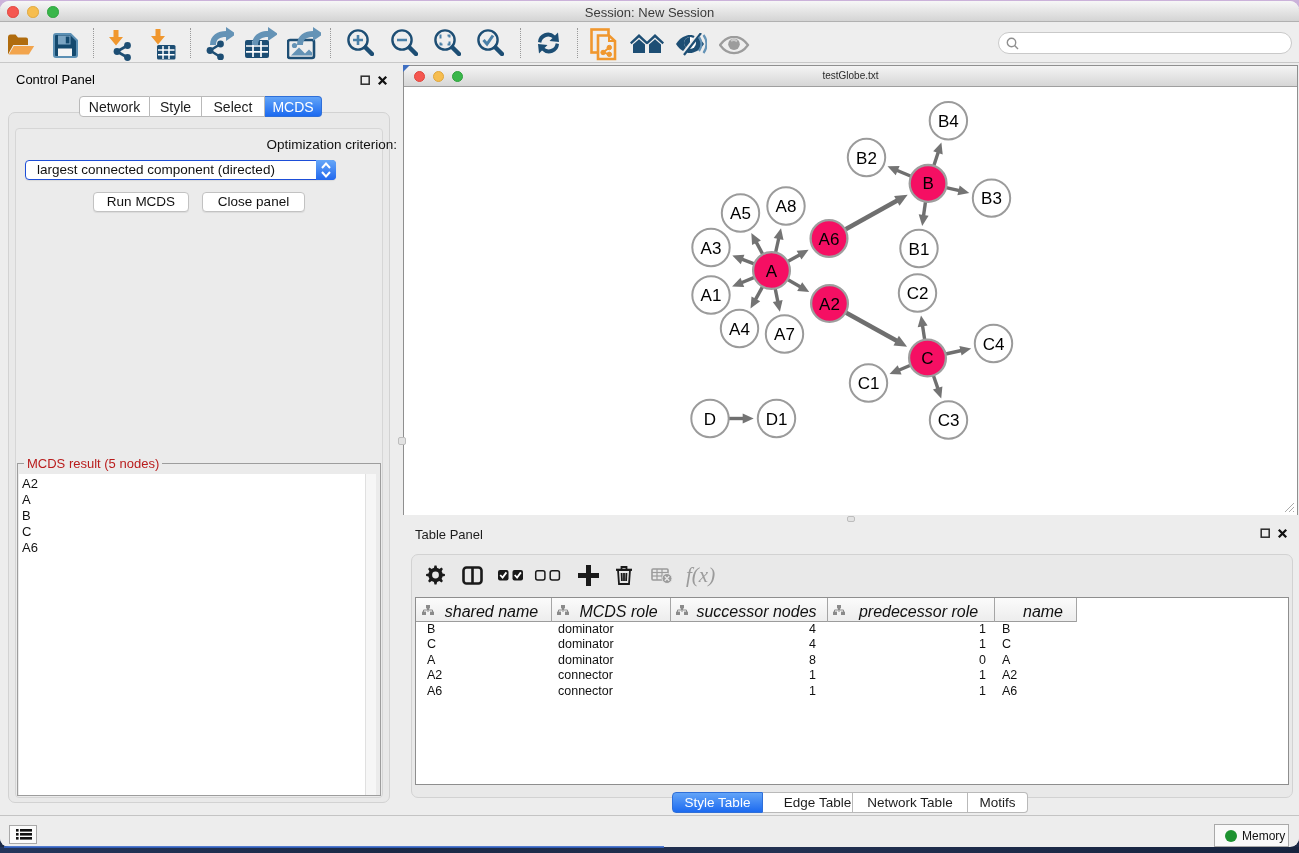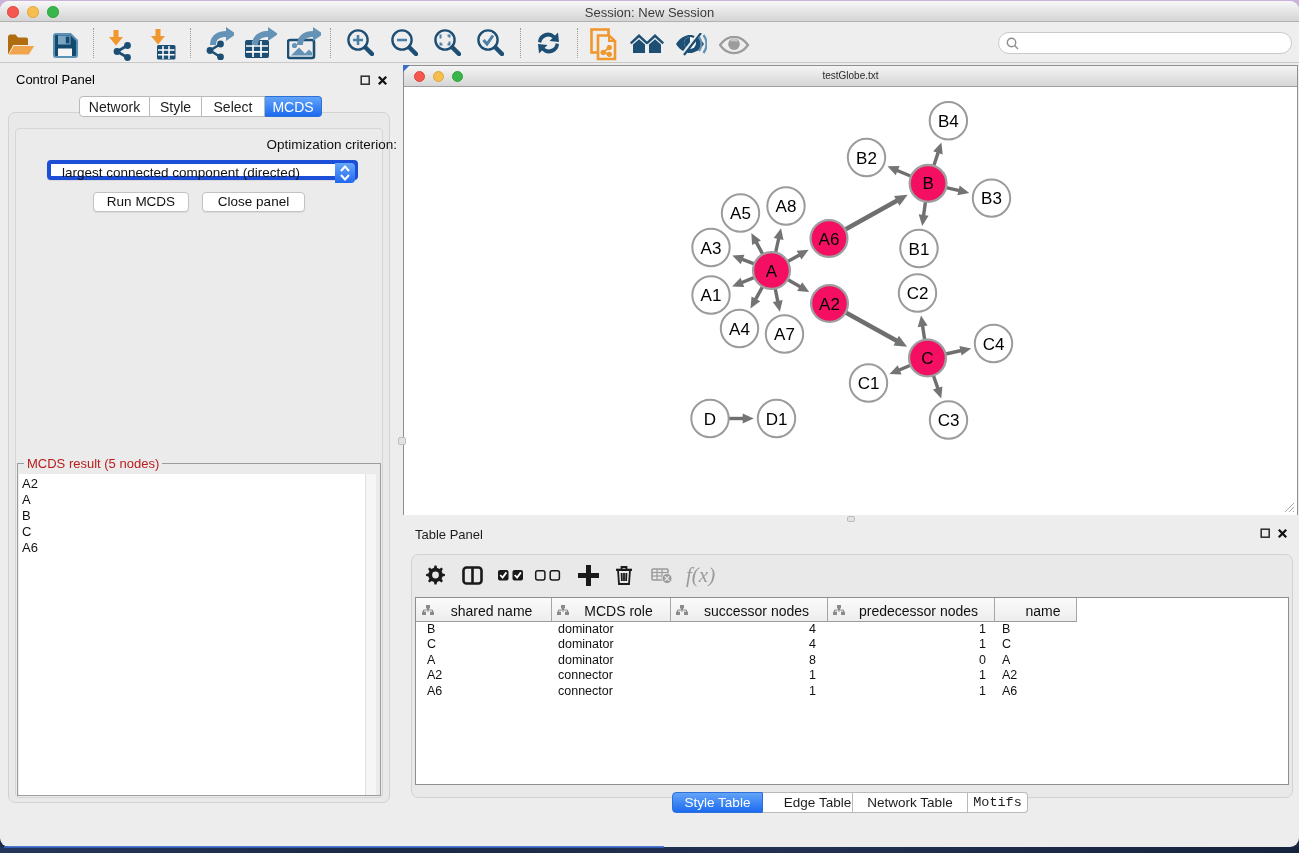--- a/index.html
+++ b/index.html
@@ -20,42 +20,42 @@
   #cpTitle { left:16px; top:8px; font-size:13px; color:#000000; }
   .panelIco { top:11px; }
   #cpPanel { left:8px; top:48px; width:382px; height:691px; background:#e9e9e9; border:1px solid #d2d2d2; border-radius:7px; }
   #cpInner { left:15px; top:64px; width:368px; height:670px; background:#ebebeb; border:1px solid #d6d6d6; border-radius:4px; }
   .tabrow { top:32px; height:21px; display:flex; font-size:14px; }
   .tab { background:#fff; border:1px solid #b9b9b9; border-left:none; color:#1c1c1c; text-align:center; line-height:20px; }
   .tab.first { border-left:1px solid #b9b9b9; border-radius:4px 0 0 4px; }
   .tab.last { border-radius:0 4px 4px 0; }
   .tab.sel { background:linear-gradient(#62a4f8,#1c6af0); color:#fff; border-color:#2f6fd8; }
   #optLabel { left:0; top:73px; width:397px; text-align:right; font-size:13.5px; color:#111; }
-  #combo { left:47px; top:96px; width:311px; height:20px; background:#fff; border:4px solid #1d4ed8; border-radius:4px; font-size:13.5px; color:#111; line-height:18px; padding-left:11px; box-shadow:0 1px 1px rgba(0,0,0,.08); }
+  #combo { left:25px; top:96px; width:311px; height:20px; background:#fff; border:1px solid #1d4ed8; border-radius:4px; font-size:13.5px; color:#111; line-height:18px; padding-left:11px; box-shadow:0 1px 1px rgba(0,0,0,.08); }
   #comboBtn { right:-1px; top:-1px; width:20px; height:20px; background:linear-gradient(#66a7f8,#2268ee); border-radius:0 4px 4px 0; }
   .btn { top:128px; height:20px; background:#fff; border:1px solid #c2c2c2; border-radius:4px; font-size:13.5px; color:#111; text-align:center; line-height:18px; box-shadow:0 1px 1px rgba(0,0,0,.07); }
   #fieldset { left:17px; top:399px; width:364px; height:333px; border:1px solid #9d9d9d; }
   #fsLabel { left:6px; top:-8px; background:#ebebeb; padding:0 3px; font-size:13px; color:#b91c1c; }
   #fsList { left:1px; top:10px; width:347px; height:321px; background:#fff; font-size:13px; color:#111; line-height:16px; padding:2px 0 0 3px; }
   #fsScroll { right:4px; top:10px; width:11px; height:321px; background:#f6f6f6; border-left:1px solid #e0e0e0; }
 
   
   .grab { background:#e2e2e2; border:1px solid #bdbdbd; border-radius:2px; z-index:3; }
 
   
   #netframe { left:403px; top:1px; width:895px; height:450px; background:#fff; border:1px solid #8f8f8f; }
   #netTitle { left:0; top:0; width:100%; height:21px; background:linear-gradient(#f4f4f4,#d6d6d6); border-bottom:1px solid #9f9f9f; }
   #netName { width:100%; text-align:center; top:4px; font-size:10px; color:#2b2b2b; }
   #canvas { left:0; top:21px; width:893px; height:428px; background:#fff; overflow:hidden; }
 
   
   #tpTitle { left:415px; top:463px; font-size:13px; color:#1d1d1d; }
   #tpPanel { left:411px; top:490px; width:882px; height:244px; background:#e9e9e9; border:1px solid #d2d2d2; border-radius:7px; }
   #tbl { left:3px; top:42px; width:874px; height:188px; background:#fff; border:1px solid #8e8e8e; }
-  #thead { left:0; top:0; width:660px; height:24px; background:linear-gradient(#fbfbfb,#ededed); border-bottom:1px solid #9c9c9c; font-size:14px; color:#111; }
+  #thead { left:0; top:0; width:660px; height:24px; background:linear-gradient(#fbfbfb,#ededed); border-bottom:1px solid #9c9c9c; font-size:16px; color:#111;font-style:italic; }
   .thsep { top:0; width:1px; height:24px; background:#a5a5a5; }
   .th { top:5px; text-align:center; }
   .row { font-size:12.5px; color:#111; height:15.5px; }
   .cell { position:absolute; }
   #btabs { left:0; top:728px; width:1299px; height:21px; }
   .btab { background:#fff; border:1px solid #b9b9b9; border-left:none; color:#1c1c1c; text-align:center; line-height:19px; font-size:13.5px; }
 
   
   #statusbar { left:0; top:814px; width:1299px; height:31px; background:#ededed; border-top:1px solid #c4c4c4; }
   #listBtn { left:9px; top:9px; width:28px; height:19px; background:#fbfbfb; border:1px solid #a9a9a9; }
@@ -430,21 +430,21 @@
           <div class="abs th" style="left:270px;width:141px;">successor nodes</div>
           <div class="abs thsep" style="left:411px;"></div>
           <svg class="abs" style="left:417px;top:7px" width="12" height="10">
               <g fill="#8a8a8a">
                 <rect x="4" y="0" width="4" height="3.4"></rect>
                 <rect x="0" y="6.6" width="4" height="3.4"></rect>
                 <rect x="8" y="6.6" width="4" height="3.4"></rect>
                 <path d="M5.5 3 L5.5 5 L1.5 5 L1.5 7 M6.5 3 L6.5 5 L10.5 5 L10.5 7 M6 3 L6 7" stroke="#8a8a8a" stroke-width="1" fill="none"></path>
               </g>
             </svg>
-          <div class="abs th" style="left:427px;width:151px;">predecessor nodes</div>
+          <div class="abs th" style="left:427px;width:151px;">predecessor role</div>
           <div class="abs thsep" style="left:578px;"></div>
           <div class="abs th" style="left:594px;width:66px;">name</div>
           <div class="abs thsep" style="left:660px;"></div>
         </div>
         <div class="abs" id="tbody" style="left:0; top:24px; width:872px;">
           <div class="abs row" style="left:0;top:0.0px;width:872px;">
               <span class="cell" style="left:11px;">B</span>
               <span class="cell" style="left:142px;">dominator</span>
               <span class="cell" style="left:250px; width:150px; text-align:right;">4</span>
               <span class="cell" style="left:420px; width:150px; text-align:right;">1</span>
@@ -478,18 +478,38 @@
               <span class="cell" style="left:420px; width:150px; text-align:right;">1</span>
               <span class="cell" style="left:586px;">A6</span>
             </div>
         </div>
       </div>
     </div>
     <div class="abs" id="btabs">
       <div class="abs btab" style="left:672px; width:91px; border-left:1px solid #2f6fd8; border-radius:4px 0 0 4px; background:linear-gradient(#62a4f8,#1c6af0); color:#fff; border-color:#2f6fd8;">Style Table</div>
       <div class="abs btab" style="left:763px; width:90px;padding-left:20px;">Edge Table</div>
       <div class="abs btab" style="left:853px; width:115px;">Network Table</div>
-      <div class="abs btab" style="left:968px; width:60px; border-radius:0 4px 4px 0;font-family:Liberation Mono, monospace;">Motifs</div>
-    </div>
+      <div class="abs btab" style="left:968px; width:60px; border-radius:0 4px 4px 0;">Motifs</div>
+    </div>
+  </div>
+  <div class="abs" id="statusbar">
+    <div class="abs" id="listBtn">
+        <svg width="26" height="17" style="position:absolute;left:1px;top:0px">
+          <g fill="#111">
+            <rect x="5" y="3" width="2.6" height="2.6"></rect>
+            <rect x="9" y="3" width="12" height="2.6"></rect>
+            <rect x="5" y="7" width="2.6" height="2.6"></rect>
+            <rect x="9" y="7" width="12" height="2.6"></rect>
+            <rect x="5" y="11" width="2.6" height="2.6"></rect>
+            <rect x="9" y="11" width="12" height="2.6"></rect>
+          </g>
+        </svg>
+      </div>
+    <div class="abs" id="memBtn">
+        <svg width="14" height="14" style="position:absolute;left:9px;top:4px">
+          <circle cx="7" cy="7" r="6" fill="#1d9230"></circle>
+        </svg>
+        <span style="position:absolute;left:27px;top:4px">Memory</span>
+      </div>
   </div>
 </div>
 <div class="abs" style="left:0; top:847px; width:1299px; height:6px; background:linear-gradient(90deg,#24365c,#1a2946 30%,#223152 60%,#16233e);"></div>
 <div class="abs" style="left:4px; top:846px; width:660px; height:2px; background:#3565c8; opacity:.85;"></div>
 
 </body></html>

